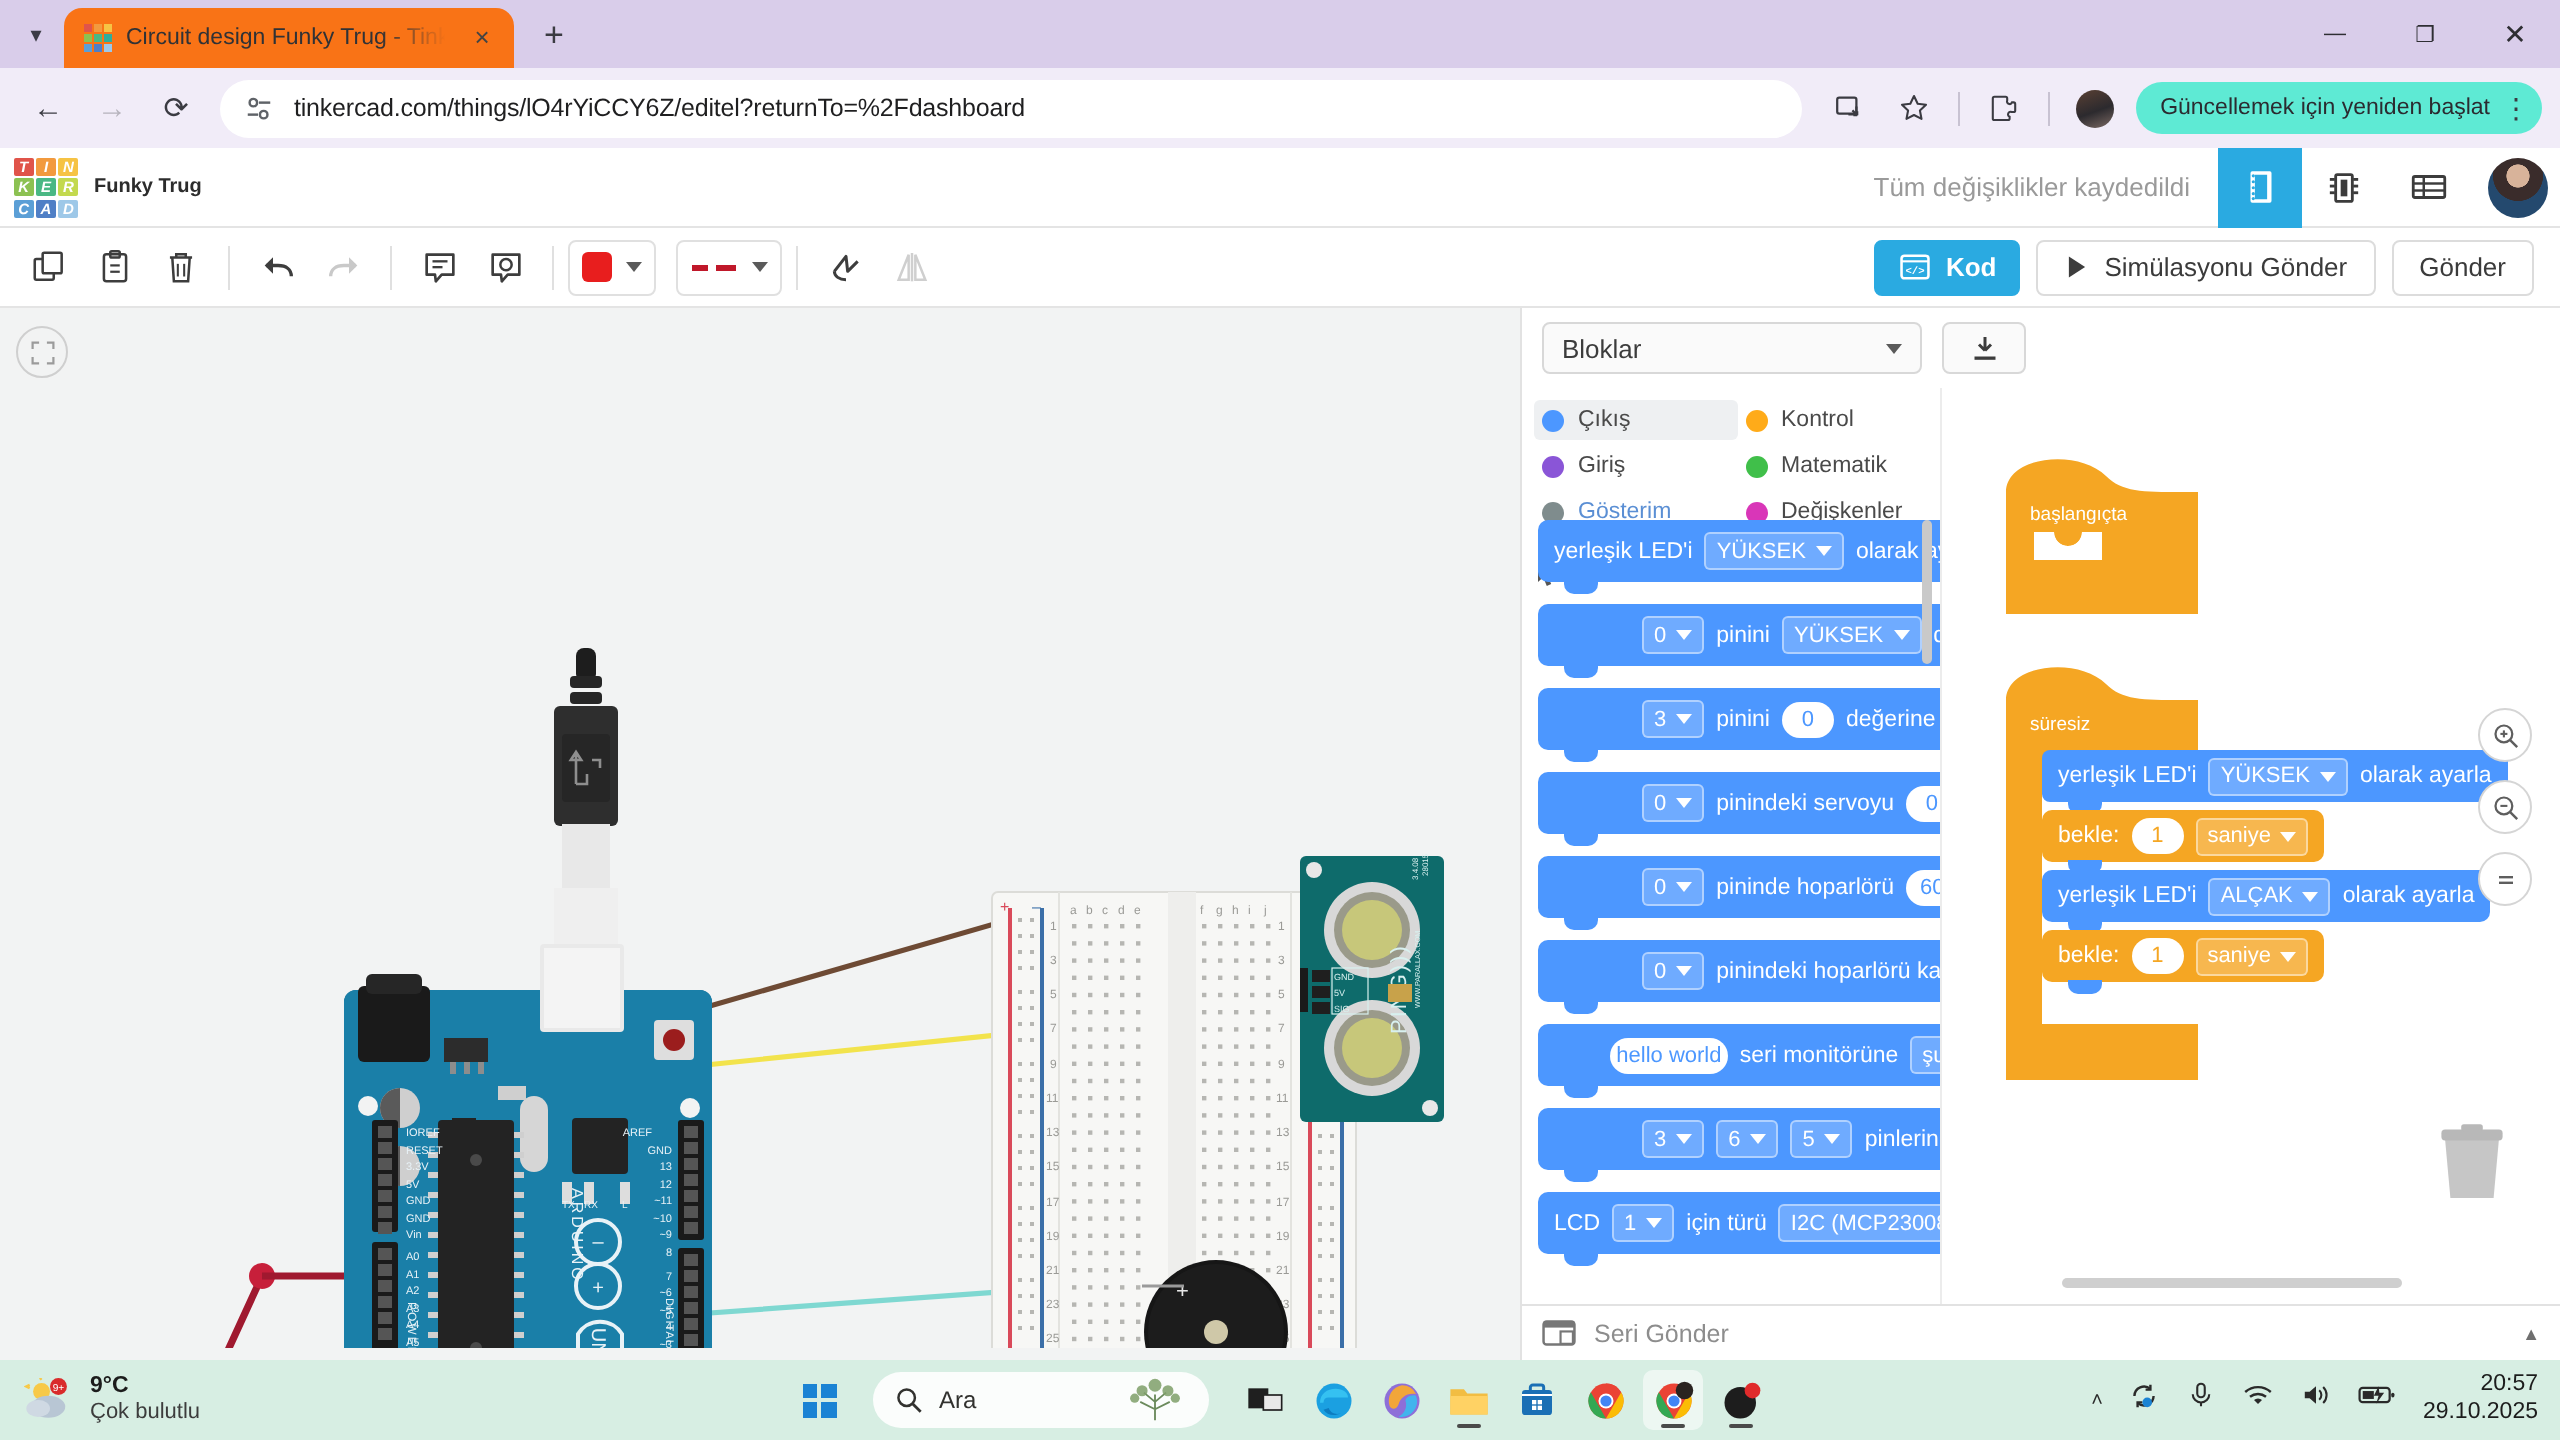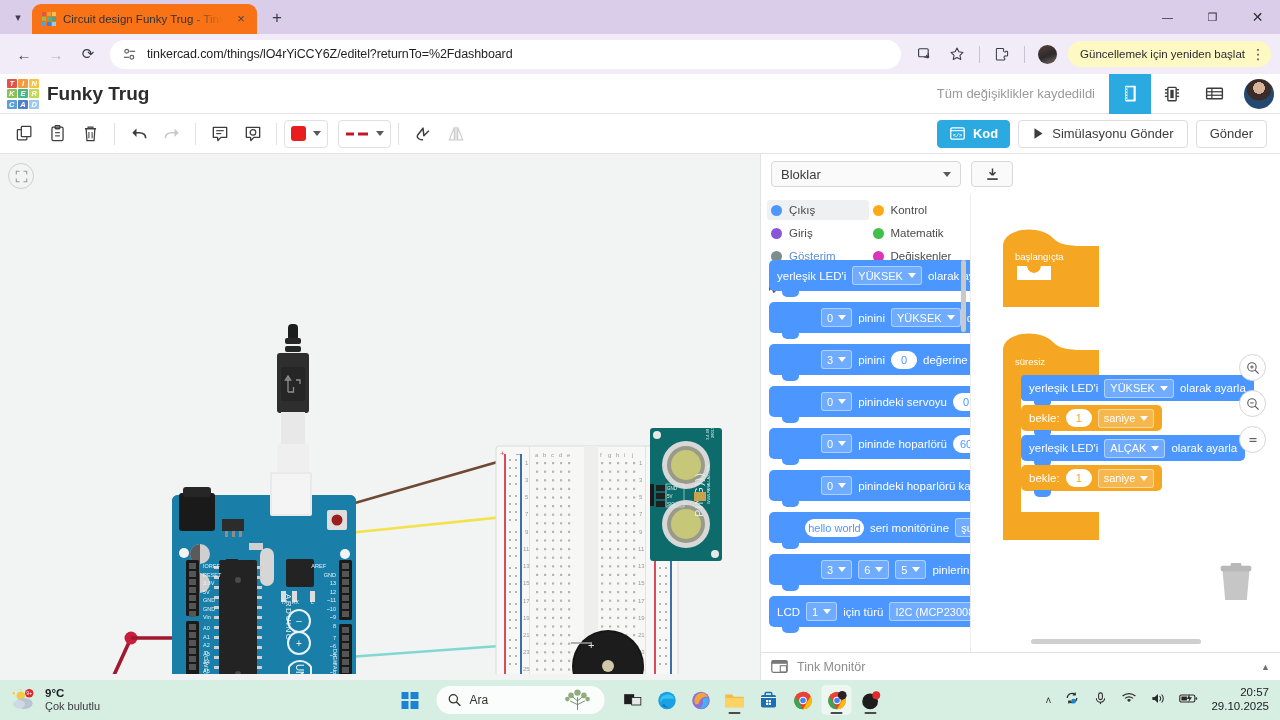--- a/index.html
+++ b/index.html
@@ -48,36 +48,36 @@
     justify-content:center; color:#3b3b42; font-size:15px; }
   .navbtn.dim { color:#b7b4bd; }
   .omnibox {
     flex:1; height:29px; background:#fff; border-radius:15px; margin:0 7px 0 5px;
     display:flex; align-items:center; padding:0 12px; gap:10px;
   }
   .omni-icon { width:15px; height:15px; flex:0 0 15px; color:#5f6368; }
   .omni-url { font-size:12.5px; color:#1f1f20; white-space:nowrap; letter-spacing:-.1px; }
   .navright { display:flex; align-items:center; gap:2px; }
   .pill {
-    height:26px; background:#fef9c3; border-radius:13px; display:flex; align-items:center;
+    height:26px; background:#5eead4; border-radius:13px; display:flex; align-items:center;
     padding:0 6px 0 12px; gap:6px; margin-left:4px;
   }
   .pill span { font-size:11.5px; color:#2b2b30; white-space:nowrap; }
   .avatar-sm { width:19px; height:19px; border-radius:50%;
     background:linear-gradient(160deg,#5a4033,#2c2a2e 55%,#7c6a64); }
   .vdiv { width:1px; height:17px; background:#c8c2d2; margin:0 5px; }
 
   
   .app { height:calc(720px - 34px - 40px - 40px); background:#fff; position:relative; }
   .app-header { height:40px; border-bottom:1px solid #e4e4e4; display:flex; align-items:center; }
   .tc-logo { width:32px; height:30px; margin:0 8px 0 7px; display:grid;
      grid-template-columns:repeat(3,1fr); grid-template-rows:repeat(3,1fr); gap:1.5px; flex:0 0 32px; }
   .tc-logo i { display:flex; align-items:center; justify-content:center; border-radius:1px;
      color:#fff; font-size:7.5px; font-weight:bold; font-family:"Liberation Sans",sans-serif; }
-  .proj-title { font-size:19px; color:#2c2c2c; font-weight:600; }
+  .proj-title { font-size:10px; color:#2c2c2c; font-weight:600; }
   .hdr-right { margin-left:auto; display:flex; align-items:center; height:40px; }
   .saved-txt { font-size:13px; color:#9a9a9a; margin-right:14px; }
   .hdr-ico { width:42px; height:40px; display:flex; align-items:center; justify-content:center; }
   .hdr-ico.active { background:#2aaae1; }
   .avatar-lg { width:30px; height:30px; border-radius:50%; margin:0 6px 0 9px;
     background:radial-gradient(circle at 50% 30%, #d8b39a 0 22%, #3a2c2b 23% 48%, #24496e 49%);
     overflow:hidden; position:relative; }
 
   .toolbar { height:40px; border-bottom:1px solid #e4e4e4; display:flex; align-items:center;
     padding:0 8px; background:#fff; }
@@ -1451,21 +1451,21 @@
             <div class="hscroll" style="left:60px;width:170px;bottom:8px"></div>
           </div>
         </div>
 
         <div class="serialbar">
           <svg viewBox="0 0 22 18" width="17" height="15">
               <rect x="1" y="1.5" width="20" height="15" rx="2" fill="none" stroke="#777" stroke-width="1.6"></rect>
               <rect x="1" y="1.5" width="20" height="4" fill="#777"></rect>
               <rect x="12" y="8" width="8" height="8" fill="#fff" stroke="#777" stroke-width="1.4"></rect>
             </svg>
-          <span>Tink Monitör</span>
+          <span>Seri Gönder</span>
           <span style="margin-left:auto;font-size:9px;color:#6f6f6f">▲</span>
         </div>
       </div>
     </div>
   </div>
 
   <div class="taskbar">
     <div class="weather">
       <span class="wicon">
         <svg viewBox="0 0 30 26" width="26" height="22">

